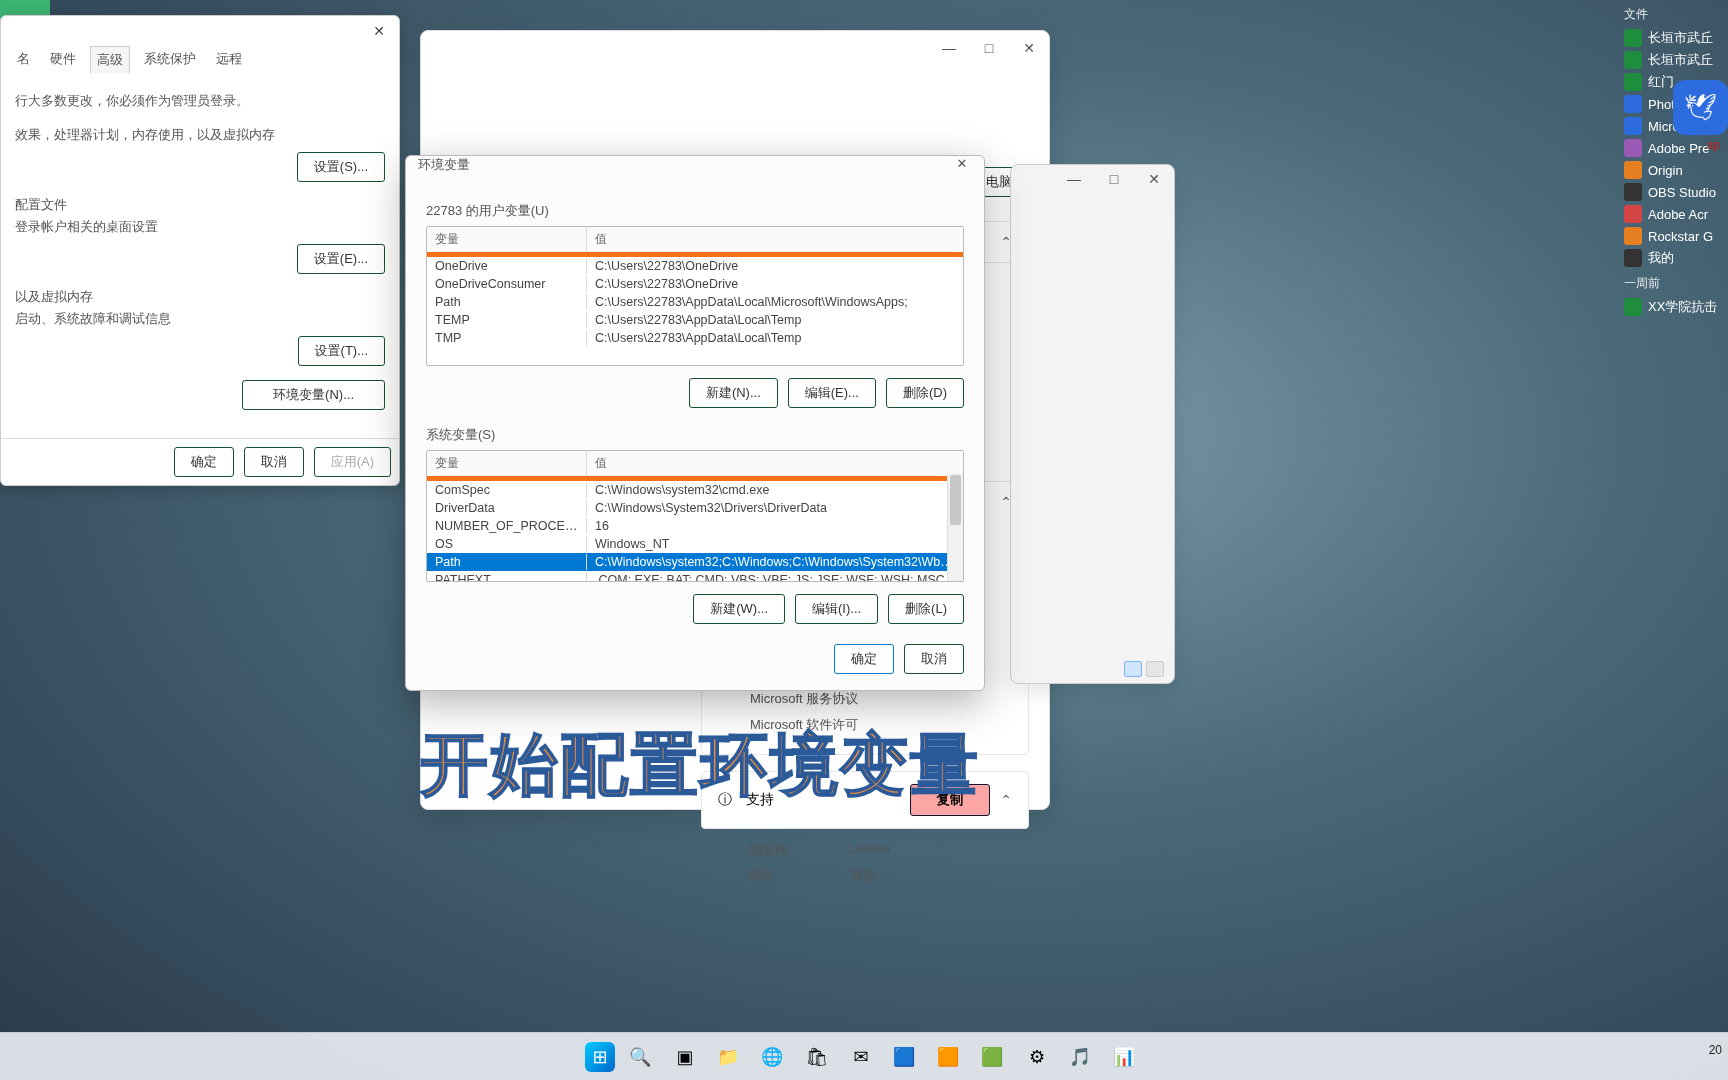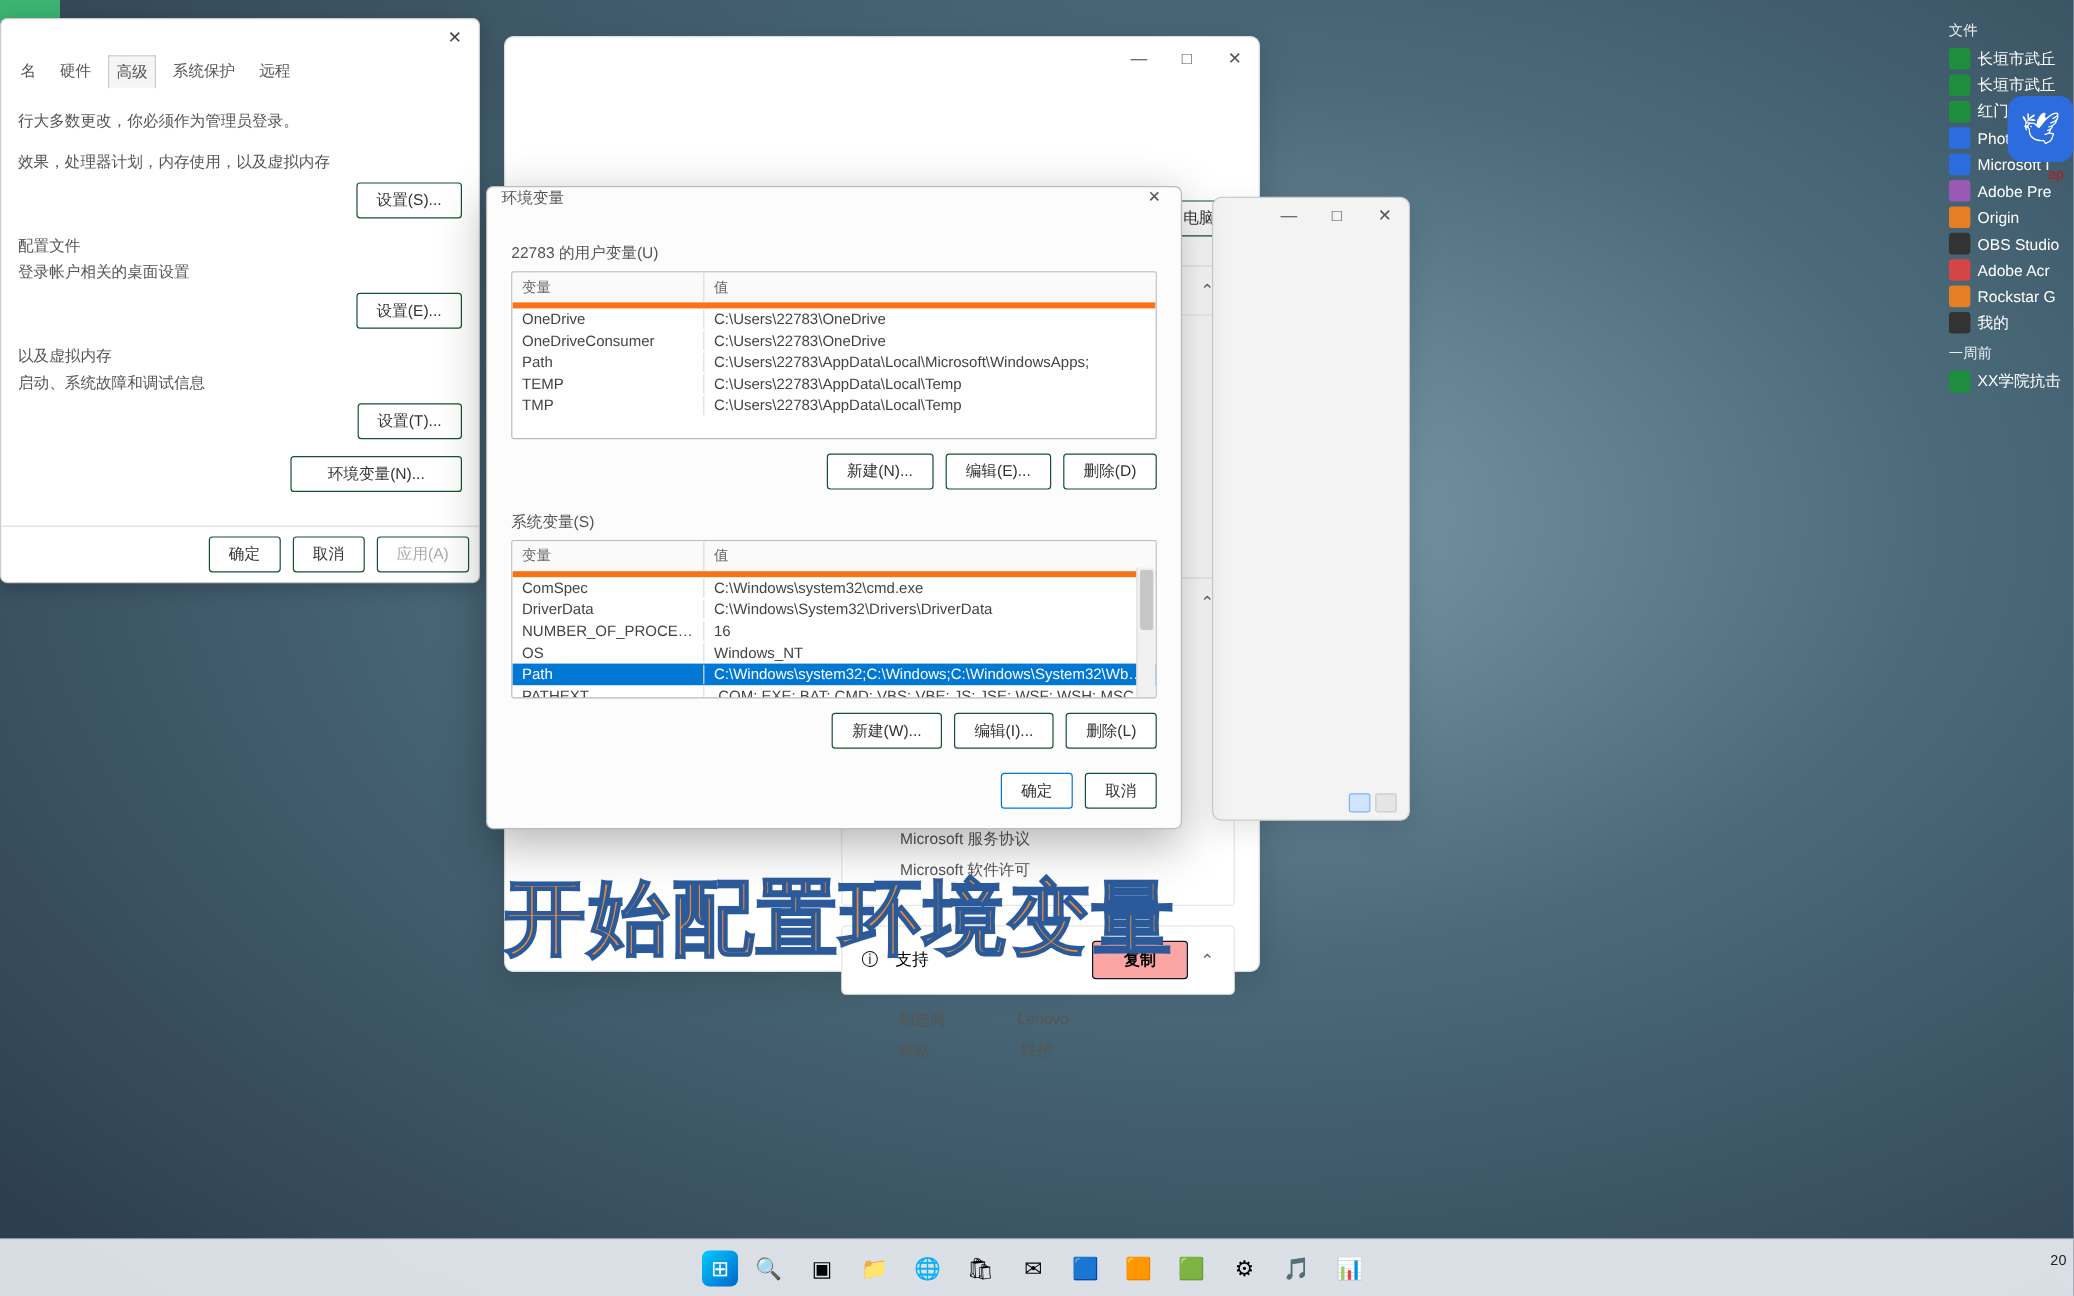--- a/index.html
+++ b/index.html
@@ -9,21 +9,21 @@
   position: relative; overflow: hidden;
   background: linear-gradient(135deg, #3a4a5a 0%, #5a7a8a 30%, #2a3a4a 100%);
   font-size: 14px;
 }
 .desktop-wallpaper {
   position: absolute; inset: 0;
   background: radial-gradient(ellipse at 60% 40%, #7a9aaa 0%, #4a6a7a 40%, #2a3a4a 100%);
 }
 .desktop-icons {
   position: absolute; right: 0; top: 0; width: 110px;
-  padding: 11px 6px; color: #fff; font-size: 13px;
+  padding: 0 6px; color: #fff; font-size: 13px;
 }
 .desktop-group-label { font-size: 12px; opacity: .9; margin: 6px 0 4px; }
 .desk-item { display: flex; align-items: center; gap: 6px; padding: 2px 0; white-space: nowrap; overflow: hidden; }
 .desk-item .di { width: 18px; height: 18px; display: inline-flex; align-items: center; justify-content: center; border-radius: 3px; font-size: 12px; }
 .di-green { background: #1e8e3e; } .di-purple { background: #9b59b6; } .di-blue { background: #2d6cdf; }
 .di-red { background: #d64545; } .di-orange { background: #e67e22; } .di-dark { background: #333; }
 
 .app-badge { position: absolute; left: 0; top: 0; width: 50px; height: 25px; background: #3cb371; border-radius: 0 0 6px 0; }
 .bird-icon { position: absolute; top: 80px; right: 0; width: 55px; height: 55px; background: #2d6cdf; border-radius: 12px; display: flex; align-items: center; justify-content: center; color: #fff; font-size: 26px; }
 .bird-label { position: absolute; top: 138px; right: 8px; color: #b91c1c; font-size: 12px; }

